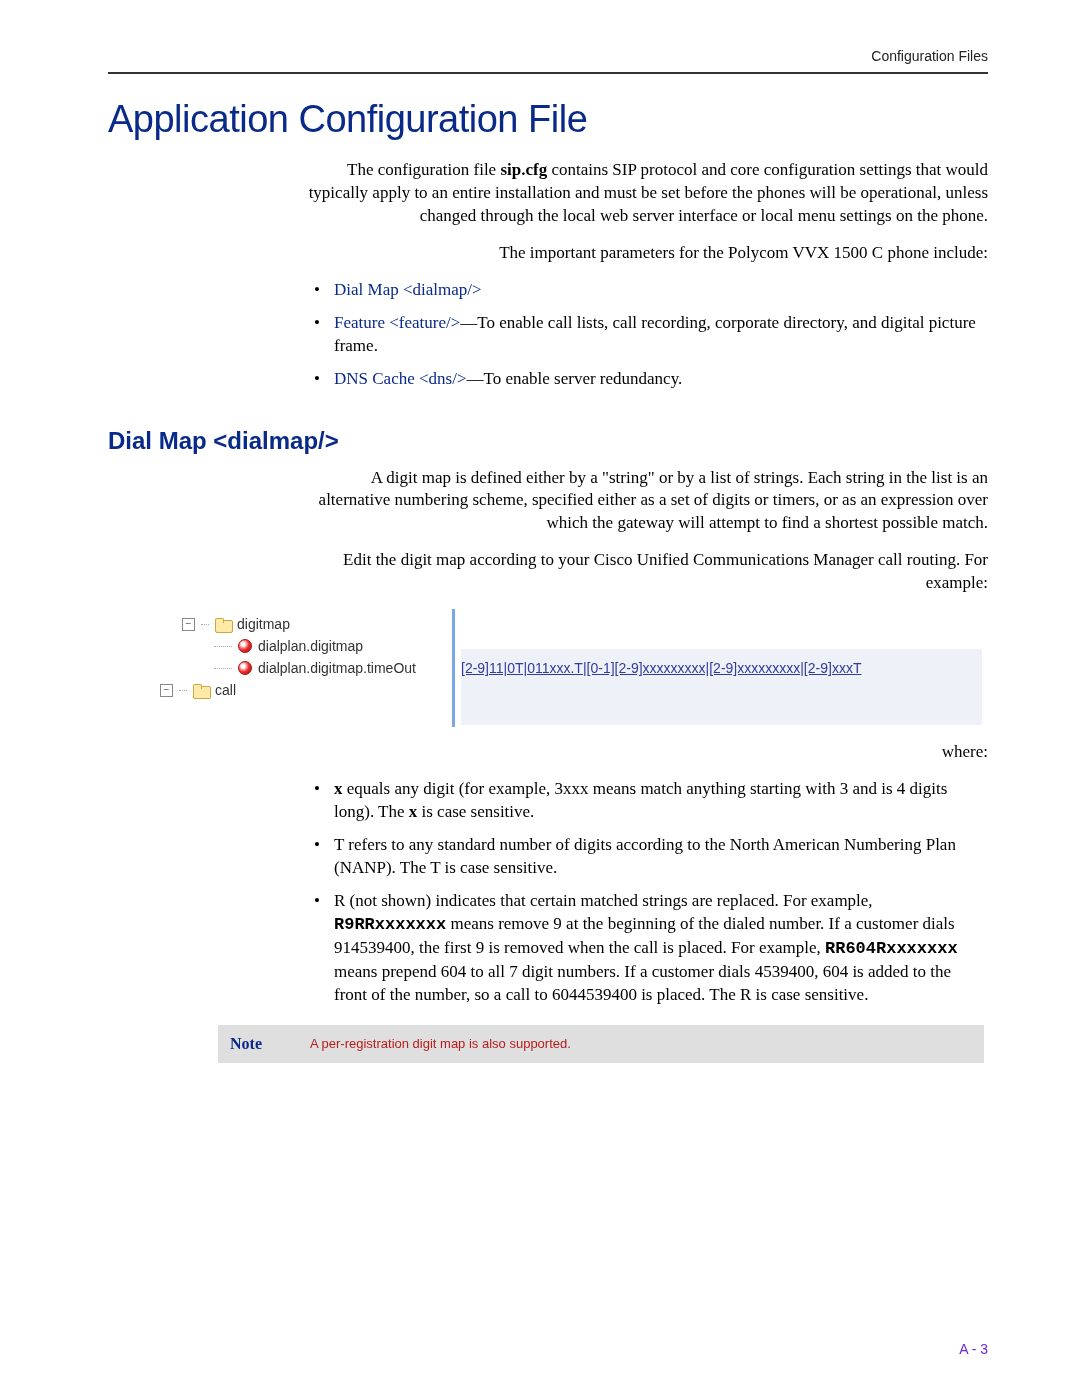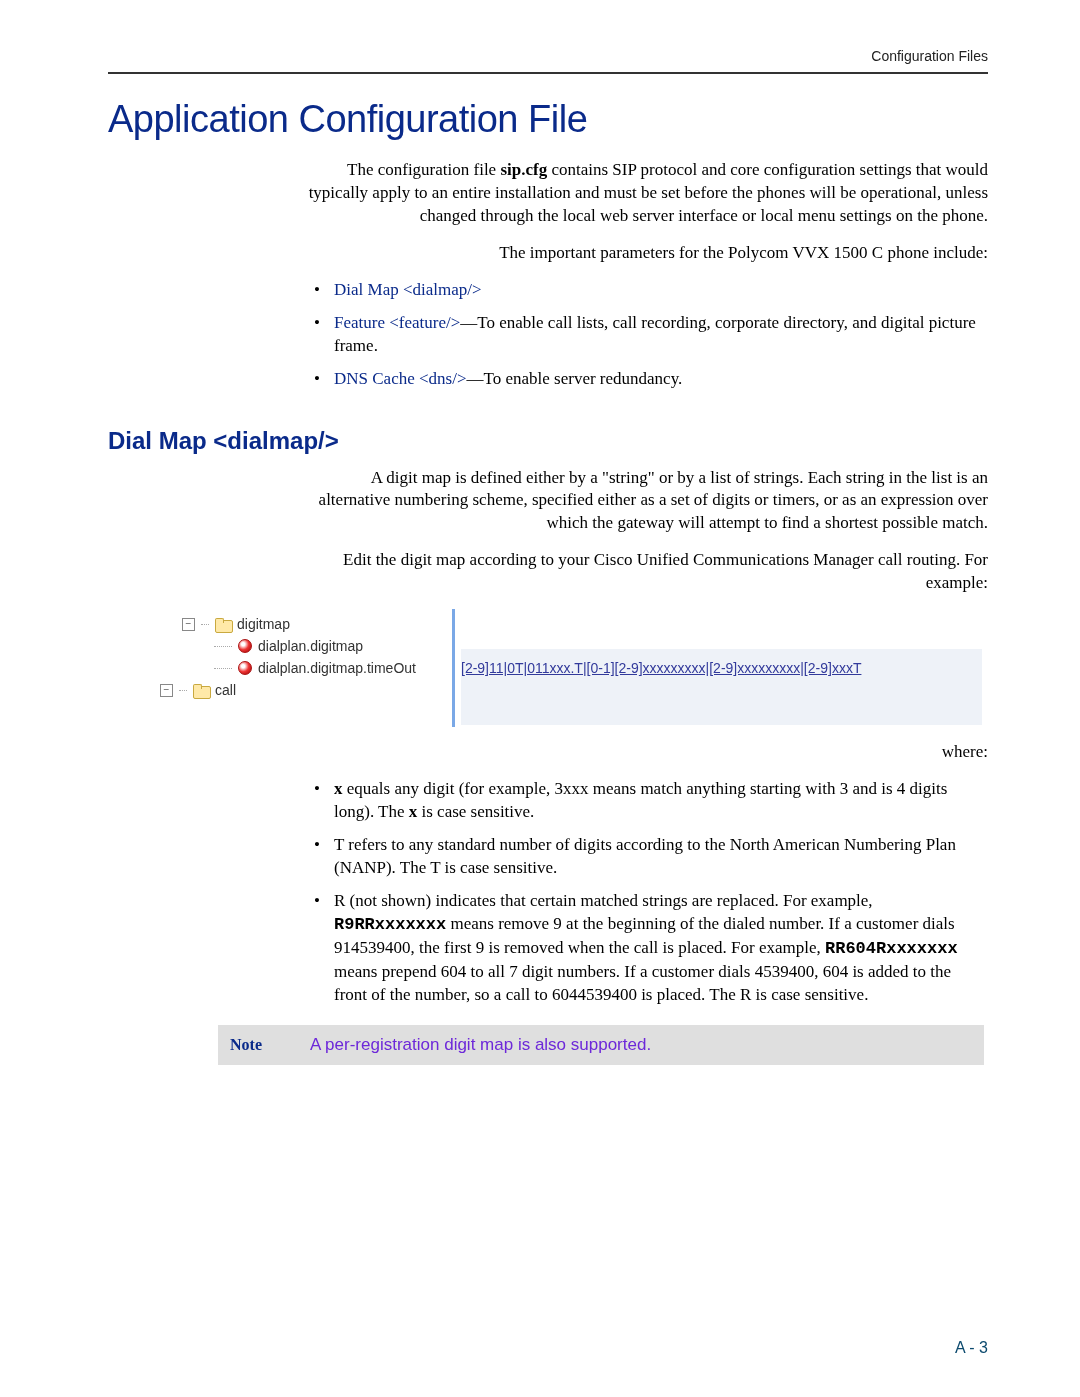--- a/index.html
+++ b/index.html
@@ -176,30 +176,30 @@
     width: 80px;
     flex: 0 0 80px;
     color: #0a2a8a;
     font-family: "Book Antiqua", Palatino, serif;
     font-weight: 700;
     font-size: 16px;
   }
   .note-text {
     flex: 1;
     font-family: Arial, Helvetica, sans-serif;
-    font-size: 17px;
-    color: #6d28d9;
+    font-size: 13px;
+    color: #b91c1c;
   }
   .pagenum {
     position: absolute;
     right: 92px;
     bottom: 40px;
     font-family: Arial, Helvetica, sans-serif;
-    font-size: 16px;
-    color: #0c4a6e;
+    font-size: 14px;
+    color: #6d28d9;
   }
 </style>
 </head>
 <body>
 
 <div class="page">
 
   <div class="running-head">Configuration Files</div>
   <hr class="top-rule">
 

